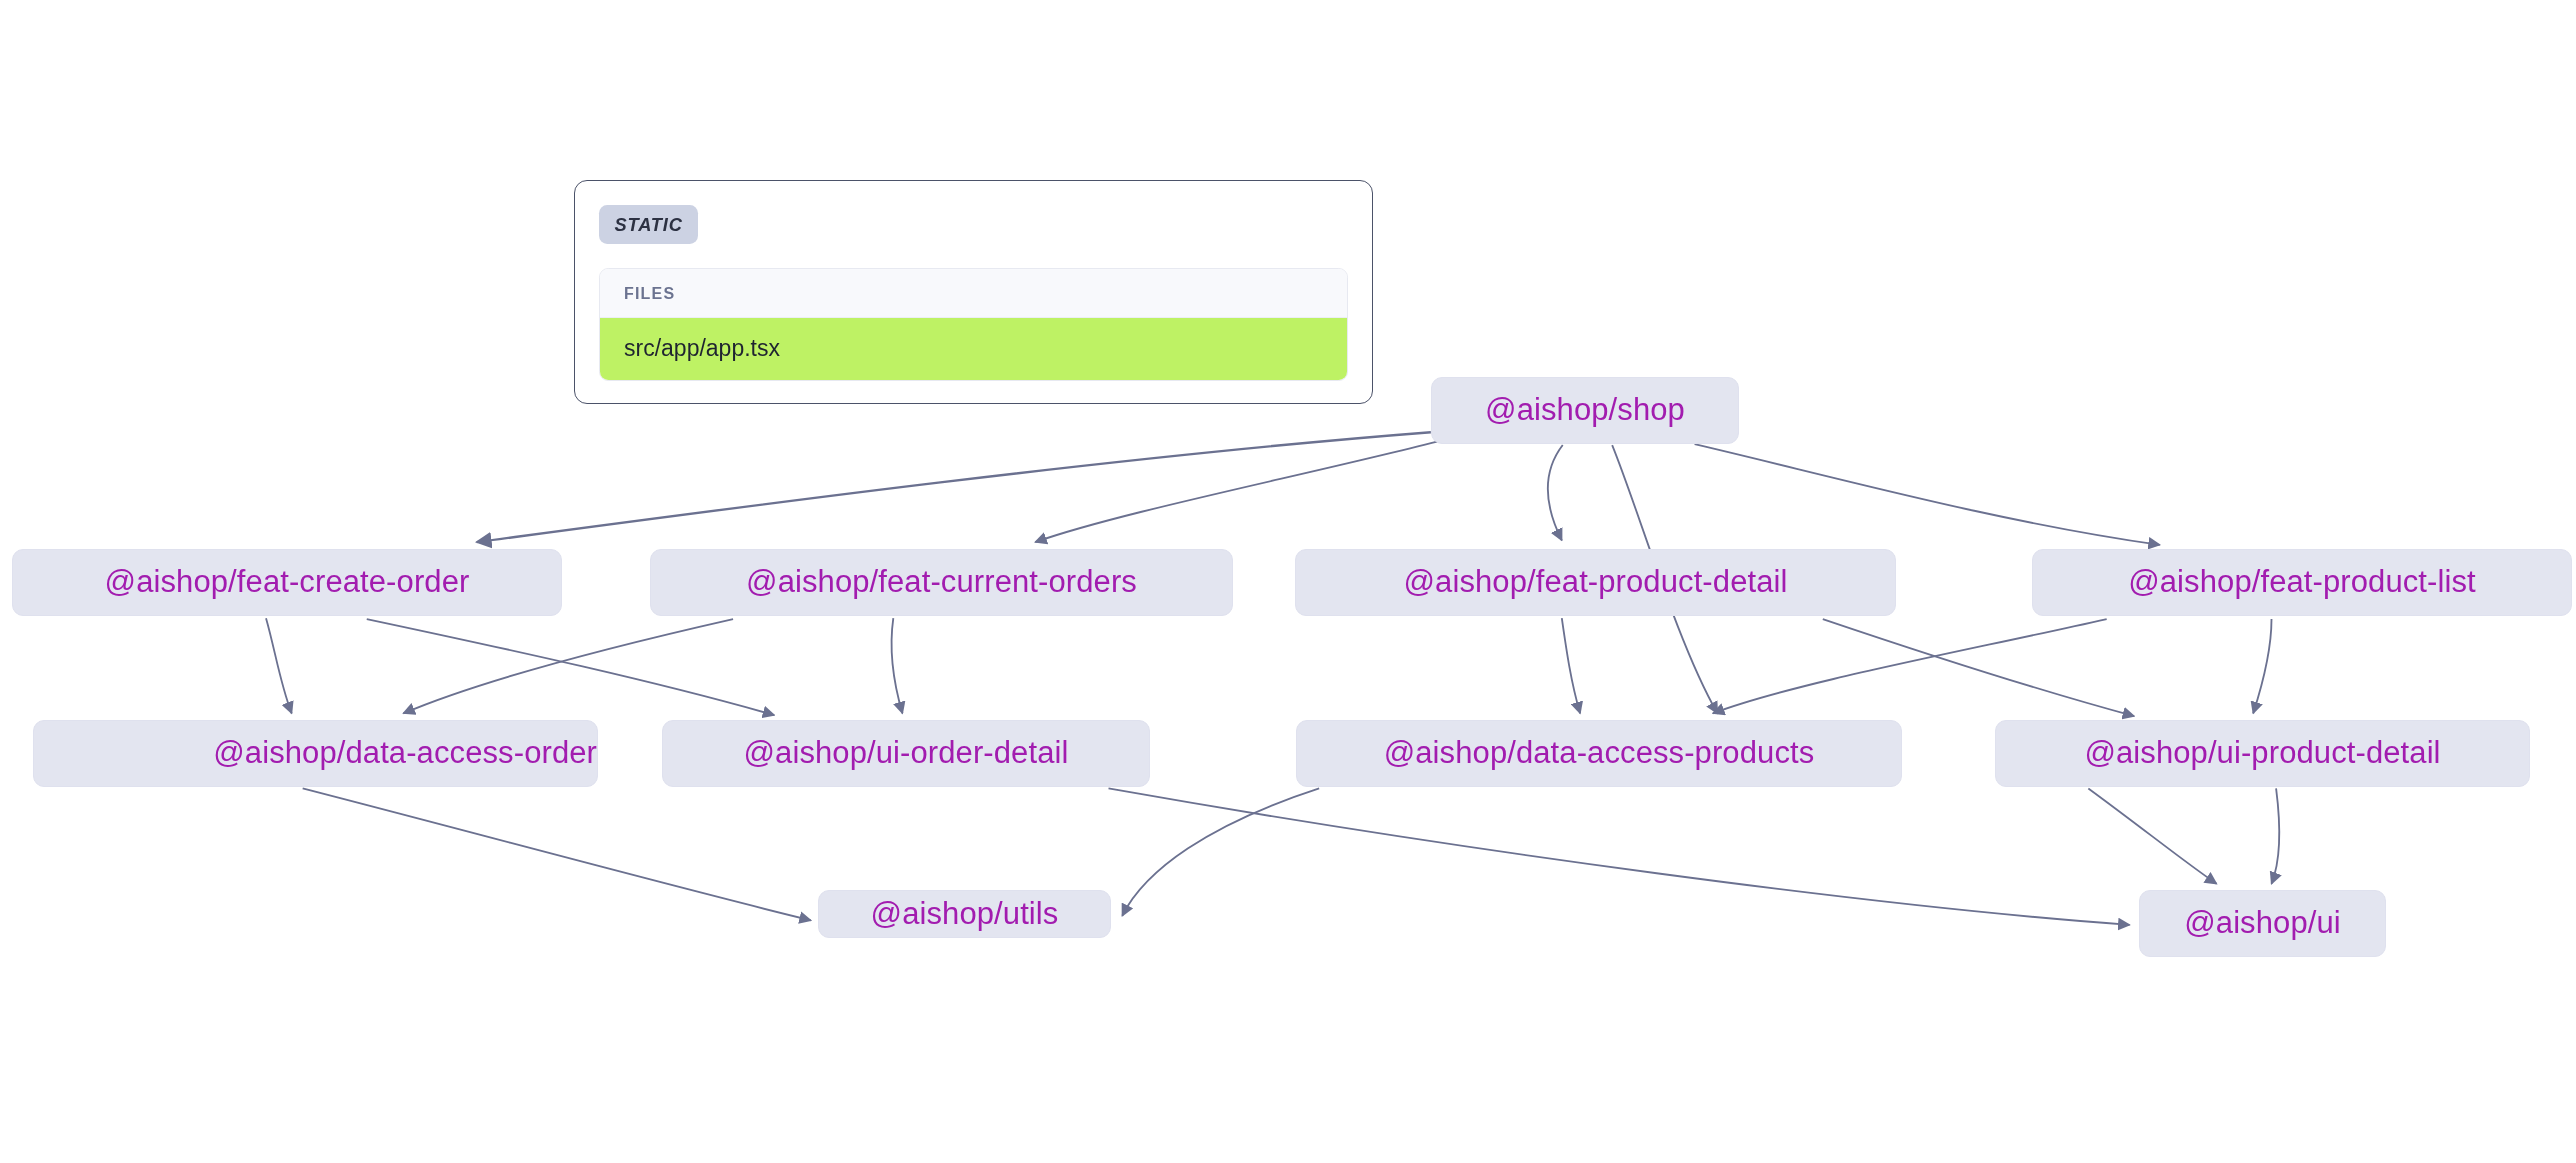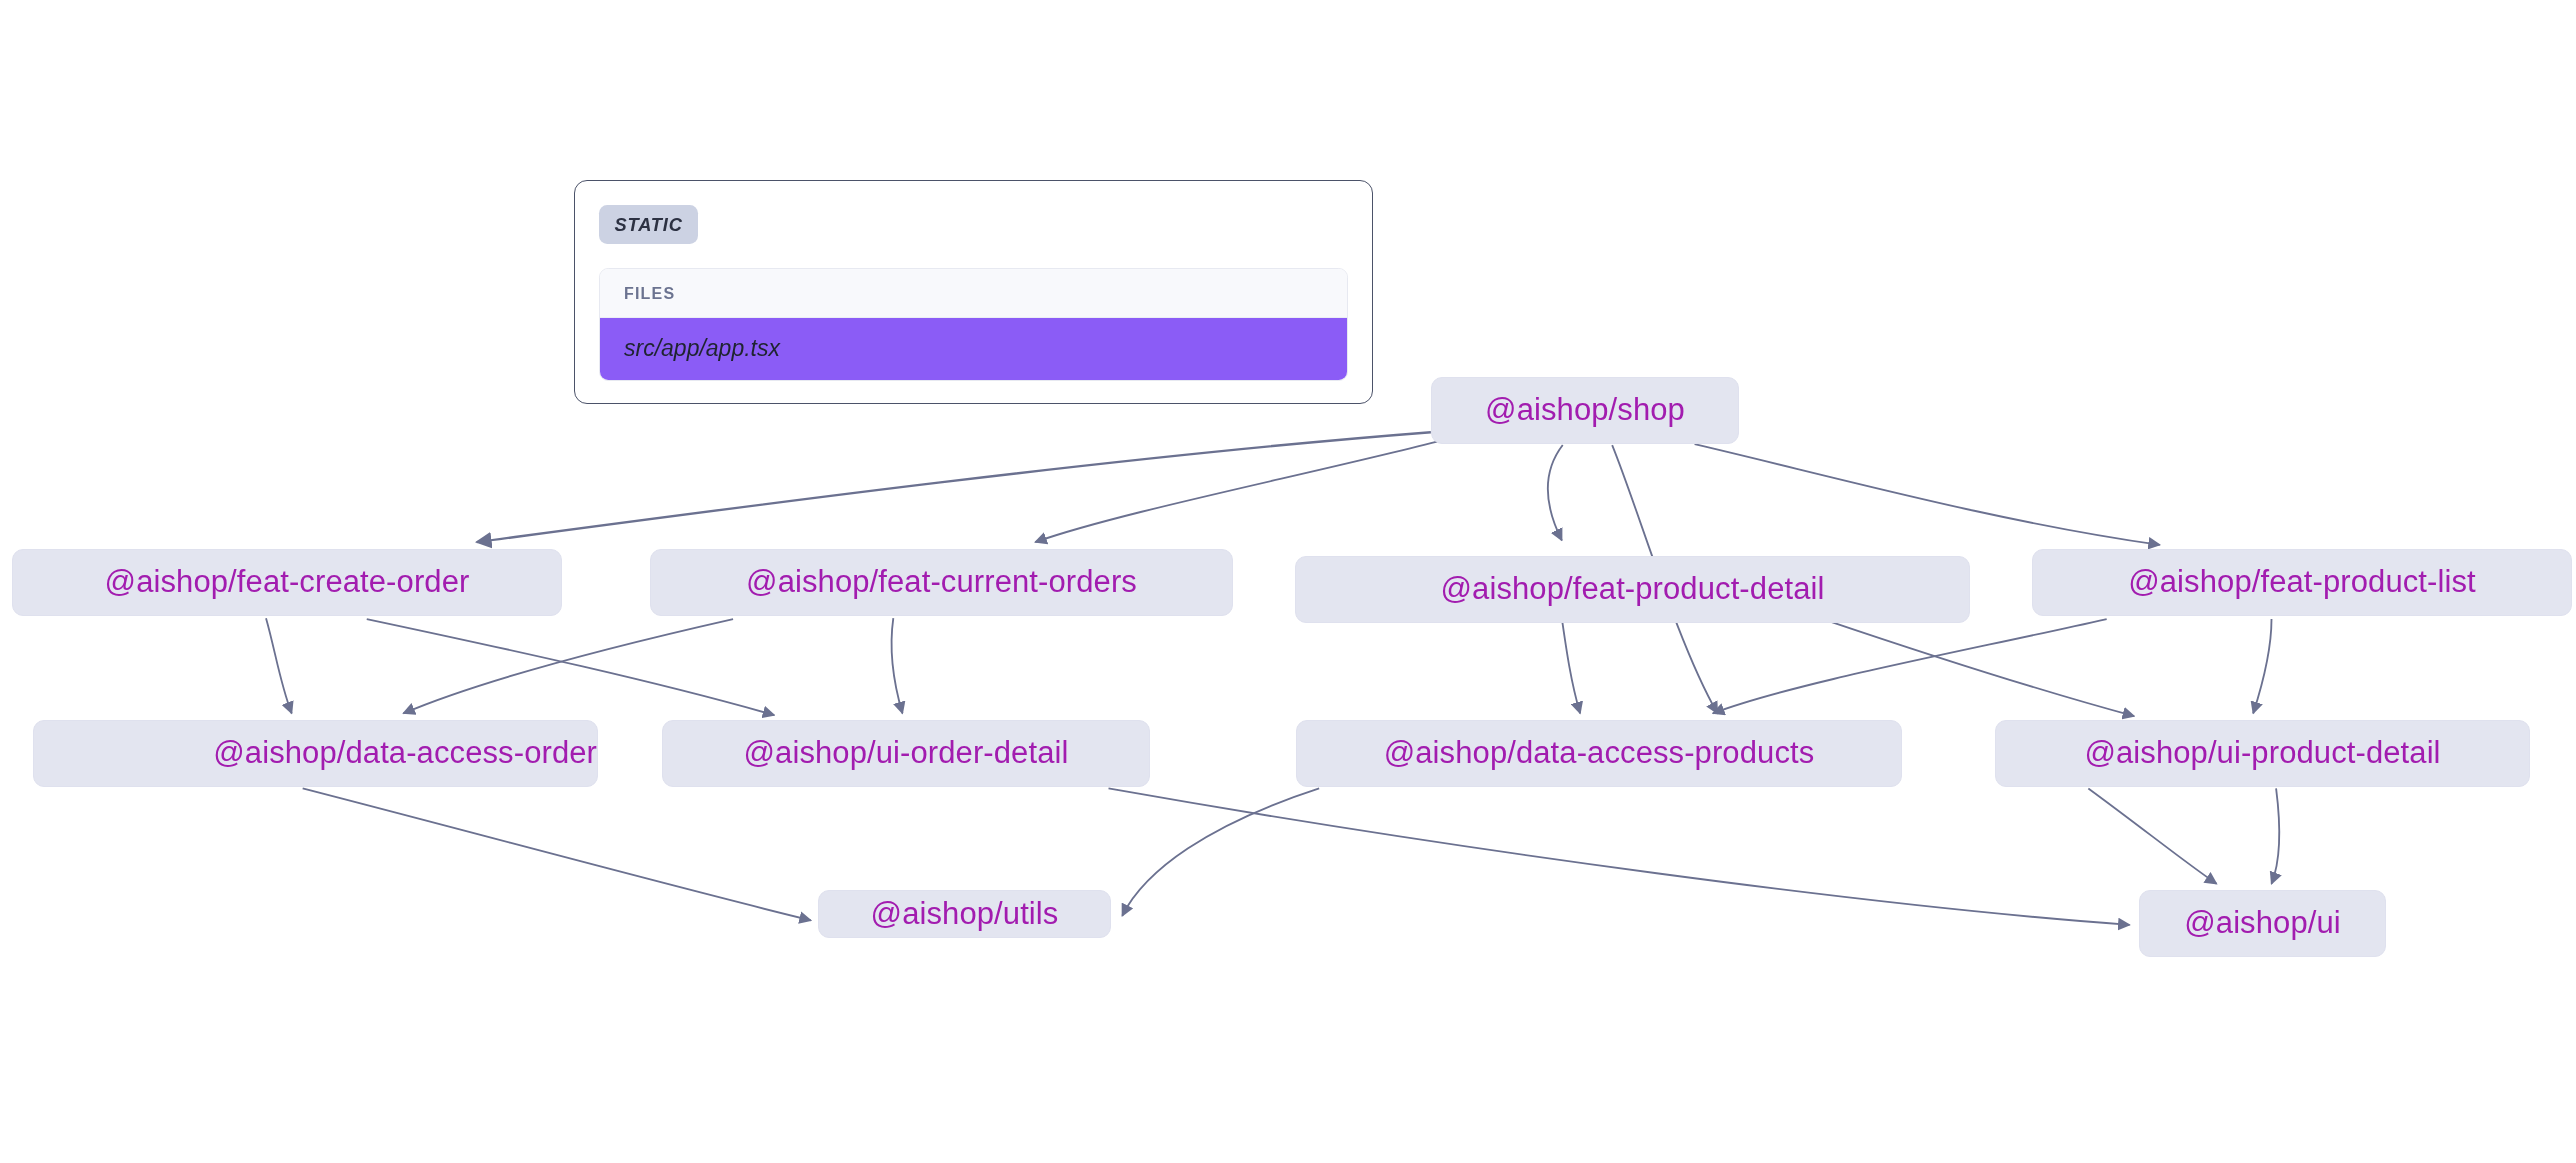--- a/index.html
+++ b/index.html
@@ -100,23 +100,22 @@
     color: #6b7390;
     font-size: 16px;
     font-weight: bold;
     letter-spacing: 1.2px;
     padding: 15.6px 24px 14.7px 24px;
   }
   .files-row {
     color: #1f2430;
     font-size: 23px;
     padding: 16.5px 24px 18.3px 24px;
-    background: #8b5cf6;
+    background: #bef264;
     white-space: nowrap;
-    font-style: italic;
   }
 </style>
 </head>
 <body>
 
 <div id="stage">
 
   <svg id="edge-layer" viewBox="0 0 2812 1270" xmlns="http://www.w3.org/2000/svg">
     <defs>
       <marker id="arrow" viewBox="0 0 10 10" refX="9" refY="5" markerWidth="7" markerHeight="7" orient="auto-start-reverse">
@@ -148,21 +147,21 @@
   <div id="nodes">
       <div class="graph-node" style="left: 1431px; top: 377px; width: 308px; height: 67px;">
         <span class="node-label">@aishop/shop</span>
       </div>
       <div class="graph-node" style="left: 12px; top: 549px; width: 550px; height: 67px;">
         <span class="node-label">@aishop/feat-create-order</span>
       </div>
       <div class="graph-node" style="left: 650px; top: 549px; width: 583px; height: 67px;">
         <span class="node-label">@aishop/feat-current-orders</span>
       </div>
-      <div class="graph-node" style="left: 1295px; top: 549px; width: 675px; height: 67px; margin-top: 7px;">
+      <div class="graph-node" style="left: 1295px; top: 549px; width: 601px; height: 67px;">
         <span class="node-label">@aishop/feat-product-detail</span>
       </div>
       <div class="graph-node" style="left: 2032px; top: 549px; width: 540px; height: 67px;">
         <span class="node-label">@aishop/feat-product-list</span>
       </div>
       <div class="graph-node" style="left: 33px; top: 720px; width: 565px; height: 67px; justify-content: flex-end;">
         <span class="node-label">@aishop/data-access-order</span>
       </div>
       <div class="graph-node" style="left: 662px; top: 720px; width: 488px; height: 67px;">
         <span class="node-label">@aishop/ui-order-detail</span>

